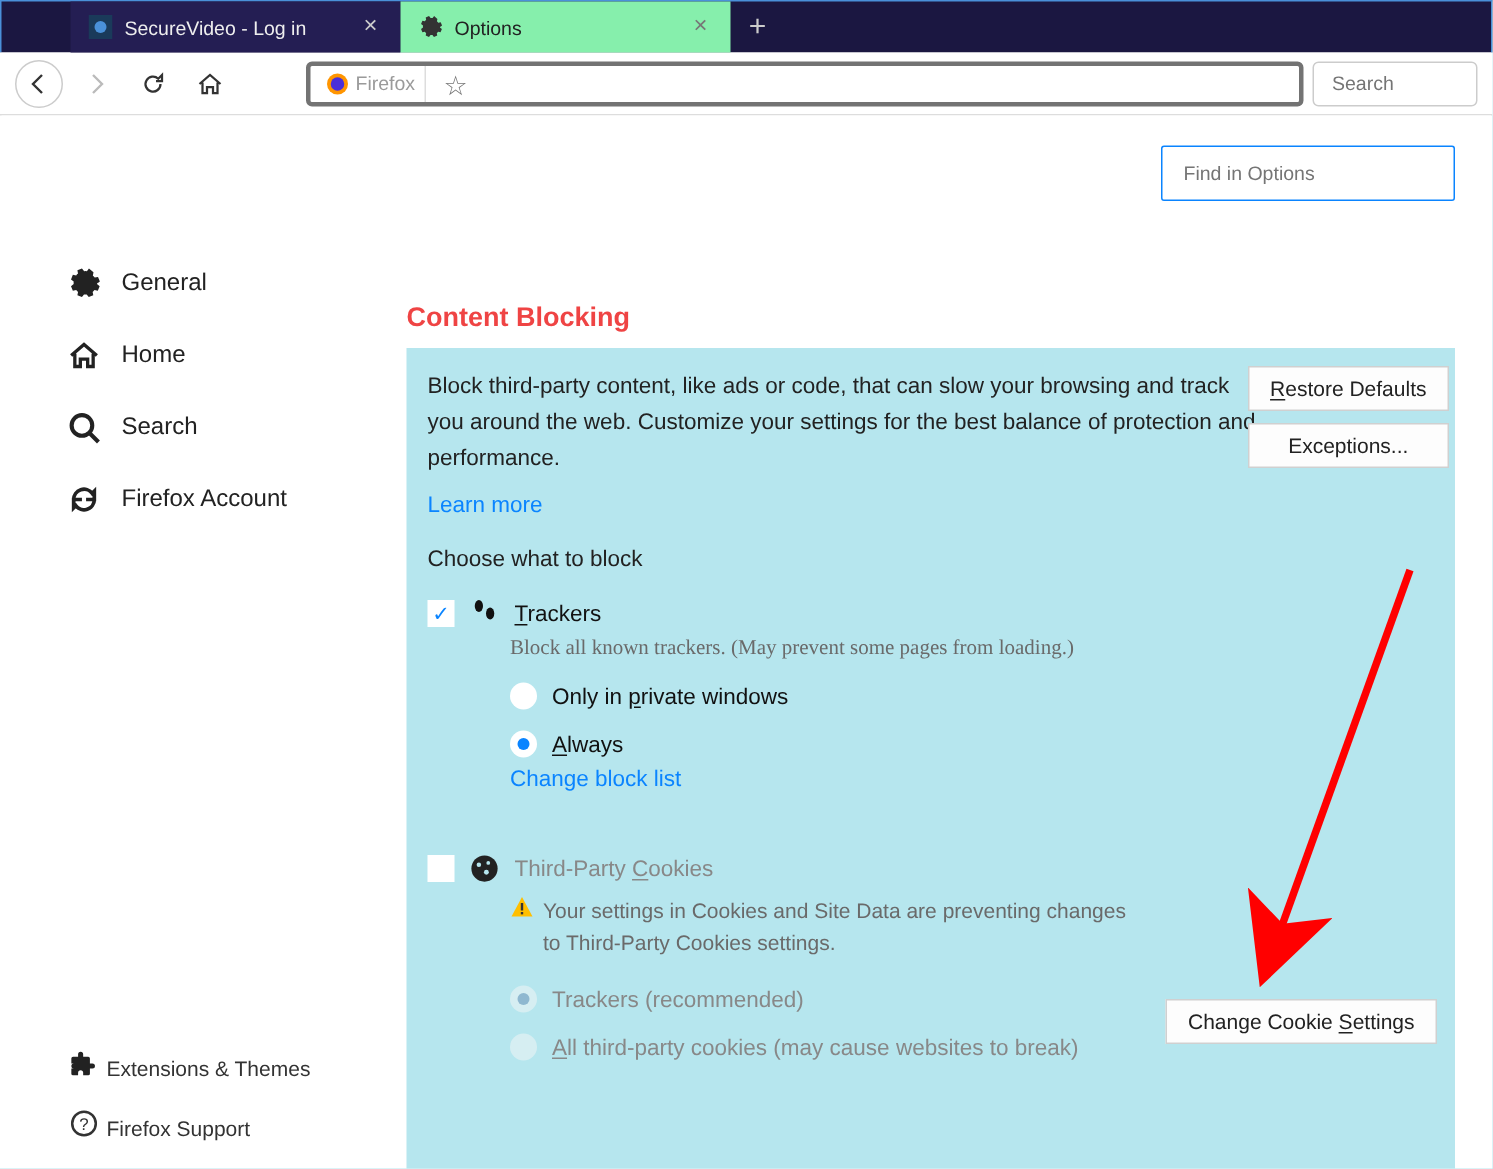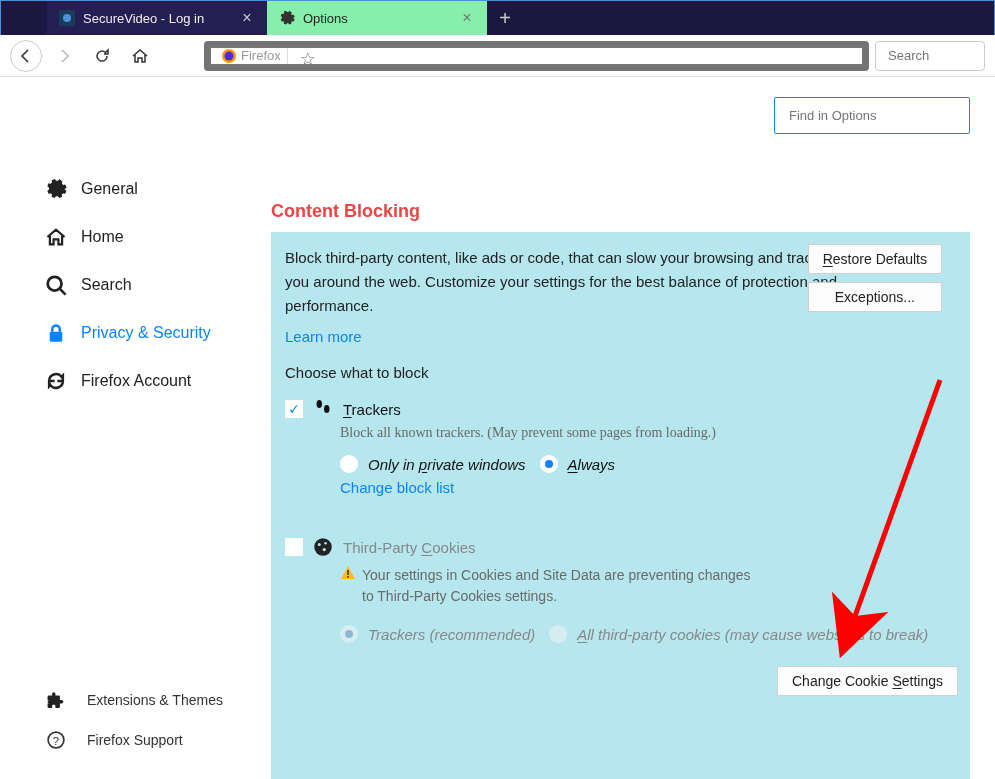--- a/index.html
+++ b/index.html
@@ -14,57 +14,57 @@
   .tab .tab-title { flex: 1; white-space: nowrap; overflow: hidden; text-overflow: ellipsis; }
   .tab .tab-close { width: 16px; height: 16px; display:flex; align-items:center; justify-content:center; cursor:pointer; font-size: 16px; color:#777;}
   .tab.inactive .tab-close { color: #ccc; }
   .newtab { width: 36px; display:flex; align-items:center; justify-content:center; color:#ccc; font-size:20px; cursor:pointer;}
 
   
   .navbar { height: 42px; background:#fff; border-bottom:1px solid #ddd; display:flex; align-items:center; padding: 0 10px; gap:6px;}
   .nav-btn { width:32px; height:32px; display:flex; align-items:center; justify-content:center; color:#444; border-radius:4px; cursor:pointer;}
   .nav-btn.back { border:1px solid #ccc; border-radius:50%; }
   .nav-btn.disabled { color:#bbb; }
-  .urlbar { flex:1; height:30px; border:7px solid #737373; border-radius:4px; display:flex; align-items:flex-start; padding:0 4px; gap:6px; margin-left:6px;}
+  .urlbar { flex:1; height:30px; border:3px solid #737373; border-radius:4px; display:flex; align-items:flex-end; padding:0 4px; gap:6px; margin-left:6px;}
   .urlbar .identity { display:flex; align-items:center; gap:4px; padding:0 6px; border-right:1px solid #ddd; height:100%;}
   .urlbar .fx-logo { width:16px; height:16px; }
   .urlbar .fx-name { color:#9a9a9a; font-size:13px;}
   .urlbar input { flex:1; border:none; outline:none; font-size:14px; color:#333; background:transparent;}
   .urlbar .star { color:#777; font-size:18px; padding:0 6px; cursor:pointer;}
   .searchbar { width:110px; height:30px; border:1px solid #ccc; border-radius:4px; display:flex; align-items:center; padding:0 6px; gap:6px;}
   .searchbar input { flex:1; border:none; outline:none; font-size:13px; color:#666; background:transparent;}
 
   
   .content { position:absolute; top:77px; left:1px; right:1px; bottom:1px; background:#fff; display:flex; }
   .sidebar { width:270px; padding-top:88px; padding-left:44px; }
   .side-item { display:flex; align-items:center; gap:14px; height:48px; font-size:16px; color:#222; cursor:pointer;}
   .side-item.selected { color:#0a84ff; font-weight:500;}
   .side-item .side-icon { width:22px; height:22px; display:flex; align-items:center; justify-content:center;}
   .side-bottom { position:absolute; bottom:18px; left:44px;}
-  .side-bottom .side-item { height:40px; font-size:14px; gap:20px; color:#333;}
+  .side-bottom .side-item { height:40px; font-size:14px; gap:4px; color:#333;align-items:flex-end;}
 
   .main { flex:1; padding: 20px 24px 0 0; position:relative;}
   .find-box { position:absolute; top:20px; right:24px; width:196px; height:37px; border:1px solid #0a84ff; border-radius:2px; display:flex; align-items:center; padding:0 8px; gap:6px;}
   .find-box input { flex:1; border:none; outline:none; font-size:13px; color:#555;}
 
   .section { margin-top: 104px; }
   .section-title { font-size:18px; font-weight:700; color:#ef4444; margin-bottom:10px;}
   .blue-panel { background:#b6e6ee; padding:14px 14px 30px 14px; position:relative; min-height:560px;}
   .desc { font-size:15px; color:#222; line-height:1.6; max-width:560px;}
   .link { color:#0a84ff; font-size:15px; cursor:pointer;}
   .sub-label { font-size:15px; color:#222; margin-top:18px;}
   .btn { background:#fdfdfd; border:1px solid #d0d0d0; padding:6px 14px; font-size:14px; color:#222; cursor:pointer; min-width:120px; text-align:center;}
-  .btn-col { position:absolute; top:12px; right:28px; display:flex; flex-direction:column; gap:8px;}
+  .btn-col { position:absolute; top:12px; right:4px; display:flex; flex-direction:column; gap:8px;}
   .row { display:flex; align-items:center; gap:10px; margin-top:18px;}
   .checkbox { width:18px; height:18px; background:#fff; display:flex; align-items:center; justify-content:center; font-size:14px; color:#0a84ff; cursor:pointer;}
   .opt-label { font-size:15px; color:#111;}
   .opt-label.disabled { color:#888;}
   .u { text-decoration: underline; text-underline-offset: 2px;}
   .opt-desc { font-size:14px; color:#6a6a6a; margin-left:55px; margin-top:6px;font-family:Liberation Serif, serif;}
-  .radio-group { margin-left:55px; margin-top:14px; display:flex; flex-direction:row; gap:14px;font-style:italic;}
+  .radio-group { margin-left:55px; margin-top:14px; display:flex; flex-direction:column; gap:14px;}
   .radio-row { display:flex; align-items:center; gap:10px;}
   .radio { width:18px; height:18px; border-radius:50%; background:#fff; display:flex; align-items:center; justify-content:center; cursor:pointer;}
   .radio.checked::after { content:""; width:8px; height:8px; border-radius:50%; background:#0a84ff;}
   .radio.disabled { background:#d6eef2; cursor:default;}
   .radio.disabled.checked::after { background:#8fb8d0;}
   .sub-link { color:#0a84ff; margin-left:55px; display:inline-block; margin-top:6px; font-size:15px; cursor:pointer;}
   .warn-row { display:flex; align-items:flex-start; gap:6px; margin-left:55px; margin-top:8px; font-size:14px; color:#6a6a6a; max-width:420px; line-height:1.5;}
   .btn-right { position:absolute; right:12px; top:434px;}
 
   svg { display:block; }
@@ -162,29 +162,20 @@
       <span>Home</span>
     </div>
     <div class="side-item">
       <span class="side-icon">
         <svg width="22" height="22" viewBox="0 0 16 16">
             <circle cx="7" cy="7" r="5" stroke="#222" stroke-width="2" fill="none"></circle>
             <line x1="11" y1="11" x2="15" y2="15" stroke="#222" stroke-width="2"></line>
           </svg>
       </span>
       <span>Search</span>
-    </div>
-    <div class="side-item selected">
-      <span class="side-icon">
-        <svg width="20" height="20" viewBox="0 0 16 16">
-            <rect x="3" y="7" width="10" height="8" rx="1" fill="#0a84ff"></rect>
-            <path d="M5 7V5a3 3 0 016 0v2" stroke="#0a84ff" stroke-width="2" fill="none"></path>
-          </svg>
-      </span>
-      <span>Privacy &amp; Security</span>
     </div>
     <div class="side-item">
       <span class="side-icon">
         <svg width="22" height="22" viewBox="0 0 16 16">
             <path d="M3 8a5 5 0 019-3l1-1v4H9M13 8a5 5 0 01-9 3l-1 1V8h4" stroke="#222" stroke-width="1.8" fill="none"></path>
           </svg>
       </span>
       <span>Firefox Account</span>
     </div>
 

